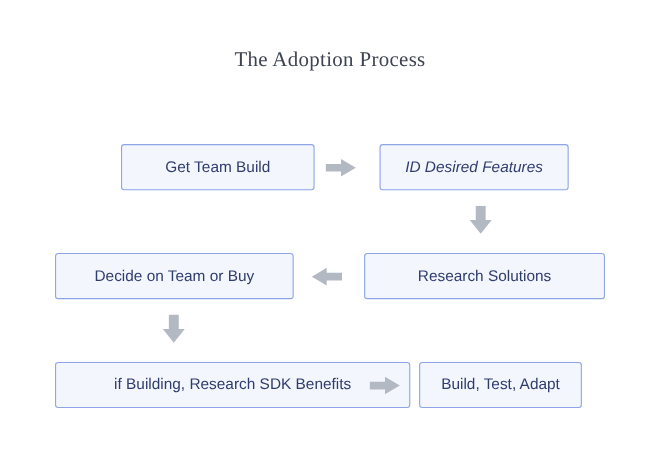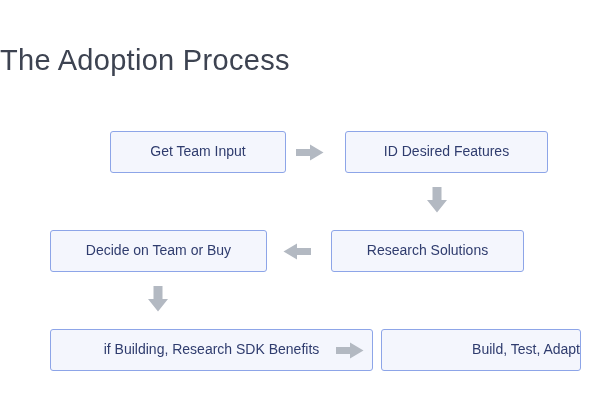--- a/index.html
+++ b/index.html
@@ -14,25 +14,26 @@
     background: var(--background, #ffffff);
     font-family: "Liberation Sans", sans-serif;
     overflow: hidden;
   }
   .title {
     position: absolute;
     left: 0;
     top: 44px;
     width: 100%;
     margin: 0;
-    text-align: left;
-    font-size: 29px;
+    text-align: center;
+    font-size: 19px;
     font-weight: 500;
     letter-spacing: 0.3px;
     color: var(--title-text, #3d4351);
+    font-family: Liberation Serif, serif;
   }
   .node {
     position: absolute;
     height: 42px;
     box-sizing: border-box;
     background: var(--box-fill, #f4f6fd);
     border: 1.5px solid var(--box-border, #8da5e8);
     border-radius: 3px;
     color: var(--box-text, #2f3c6e);
     font-size: 14px;
@@ -47,55 +48,55 @@
   }
   .arrow svg { display: block; }
 </style>
 </head>
 <body>
 
 <div class="canvas">
 
   <h1 class="title">The Adoption Process</h1>
 
-  <div class="node" style="left:110px; top:131px; width:176px;">Get Team Input</div>
+  <div class="node" style="left:110px; top:131px; width:176px;">Get Team Build</div>
 
   <span class="arrow" style="left:296px; top:144px;">
     <svg width="28" height="17" viewBox="0 0 28 17">
       <path d="M0 5 H14 V0.5 L27.5 8.5 L14 16.5 V12 H0 Z" fill="currentColor"></path>
     </svg>
   </span>
 
-  <div class="node" style="left:345px; top:131px; width:203px;">ID Desired Features</div>
+  <div class="node" style="left:345px; top:131px; width:172px;font-style:italic;">ID Desired Features</div>
 
   <span class="arrow" style="left:426px; top:187px;">
     <svg width="22" height="26" viewBox="0 0 22 26">
       <path d="M6.5 0 H15.5 V13 H21 L11 25.5 L1 13 H6.5 Z" fill="currentColor"></path>
     </svg>
   </span>
 
   <div class="node" style="left:50px; top:230px; width:217px;">Decide on Team or Buy</div>
 
   <span class="arrow" style="left:283px; top:243px;">
     <svg width="28" height="17" viewBox="0 0 28 17">
       <path d="M28 5 H14 V0.5 L0.5 8.5 L14 16.5 V12 H28 Z" fill="currentColor"></path>
     </svg>
   </span>
 
-  <div class="node" style="left:331px; top:230px; width:193px;">Research Solutions</div>
+  <div class="node" style="left:331px; top:230px; width:219px;">Research Solutions</div>
 
   <span class="arrow" style="left:147px; top:286px;">
     <svg width="22" height="26" viewBox="0 0 22 26">
       <path d="M6.5 0 H15.5 V13 H21 L11 25.5 L1 13 H6.5 Z" fill="currentColor"></path>
     </svg>
   </span>
 
   <div class="node" style="left:50px; top:329px; width:323px;">if Building, Research SDK Benefits</div>
 
   <span class="arrow" style="left:336px; top:342px;">
     <svg width="28" height="17" viewBox="0 0 28 17">
       <path d="M0 5 H14 V0.5 L27.5 8.5 L14 16.5 V12 H0 Z" fill="currentColor"></path>
     </svg>
   </span>
 
-  <div class="node" style="left:381px; top:329px; width:200px;text-align:right;">Build, Test, Adapt</div>
+  <div class="node" style="left:381px; top:329px; width:148px;">Build, Test, Adapt</div>
 
 </div>
 
 </body></html>

